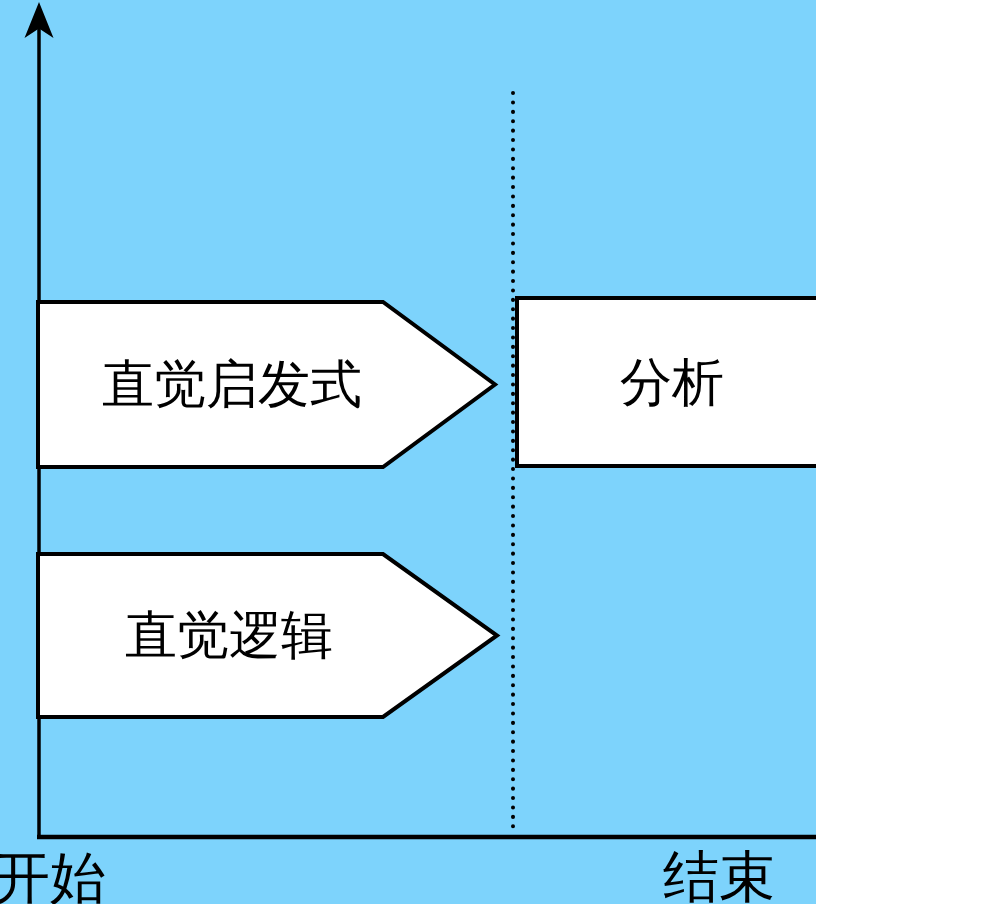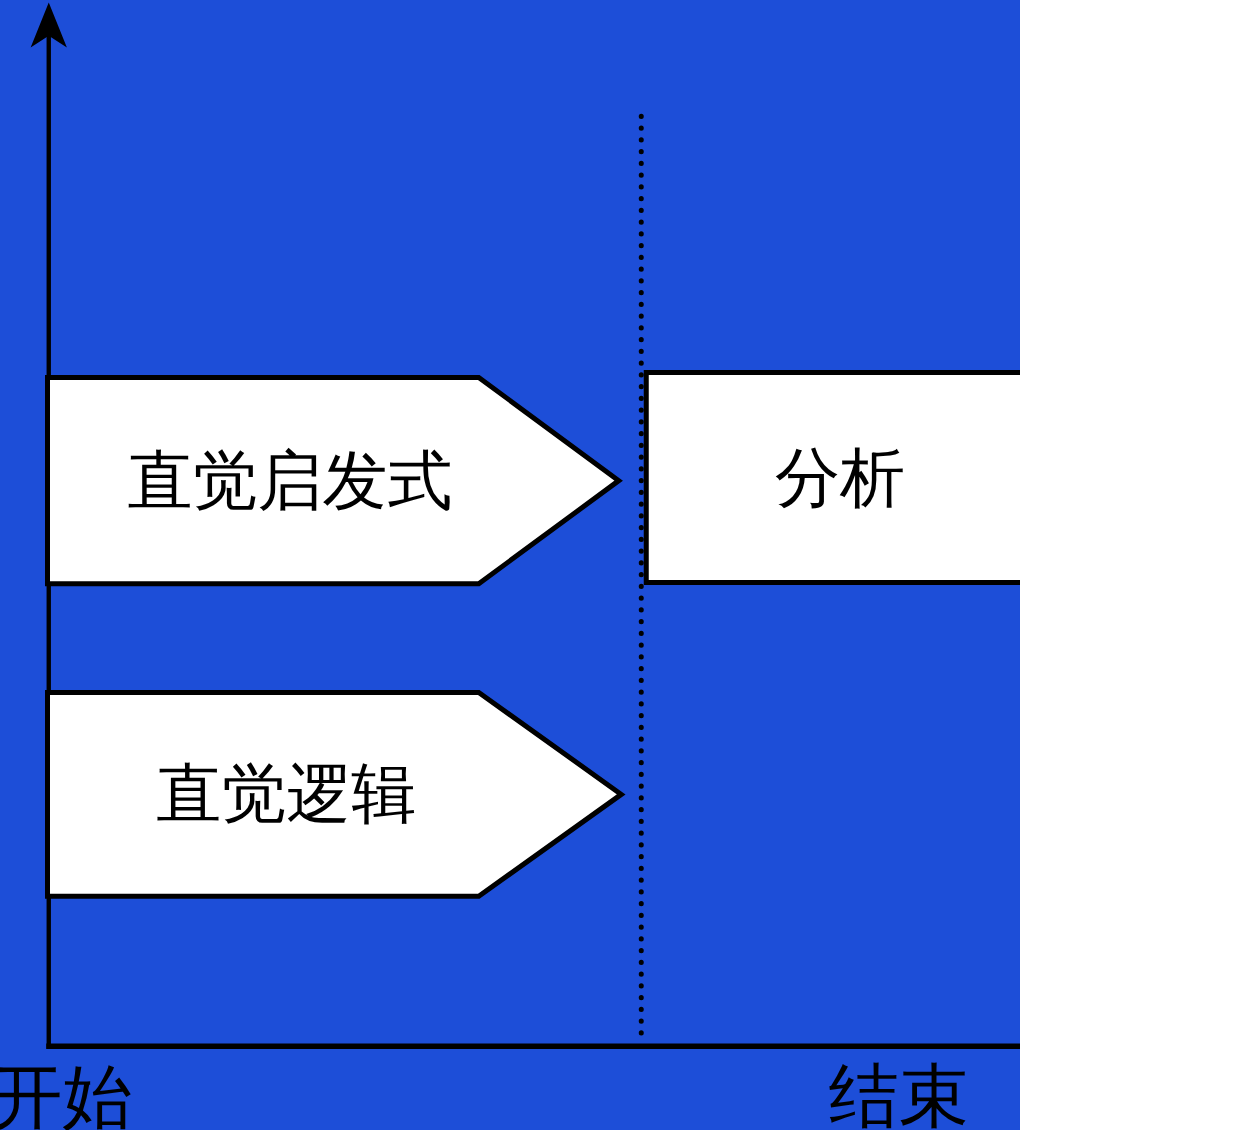--- a/index.html
+++ b/index.html
@@ -4,21 +4,21 @@
 <style>
   html, body {
     margin: 0;
     padding: 0;
     background: #ffffff;
   }
   .canvas {
     position: relative;
     width: 816px;
     height: 904px;
-    background: #1d4ed8;
+    background: #7dd3fc;
     overflow: hidden;
   }
   svg {
     display: block;
   }
   .stage-label {
     font-family: "DejaVu Serif", "Liberation Serif", serif;
     font-size: 52px;
     fill: #000000;
     letter-spacing: 0px;

